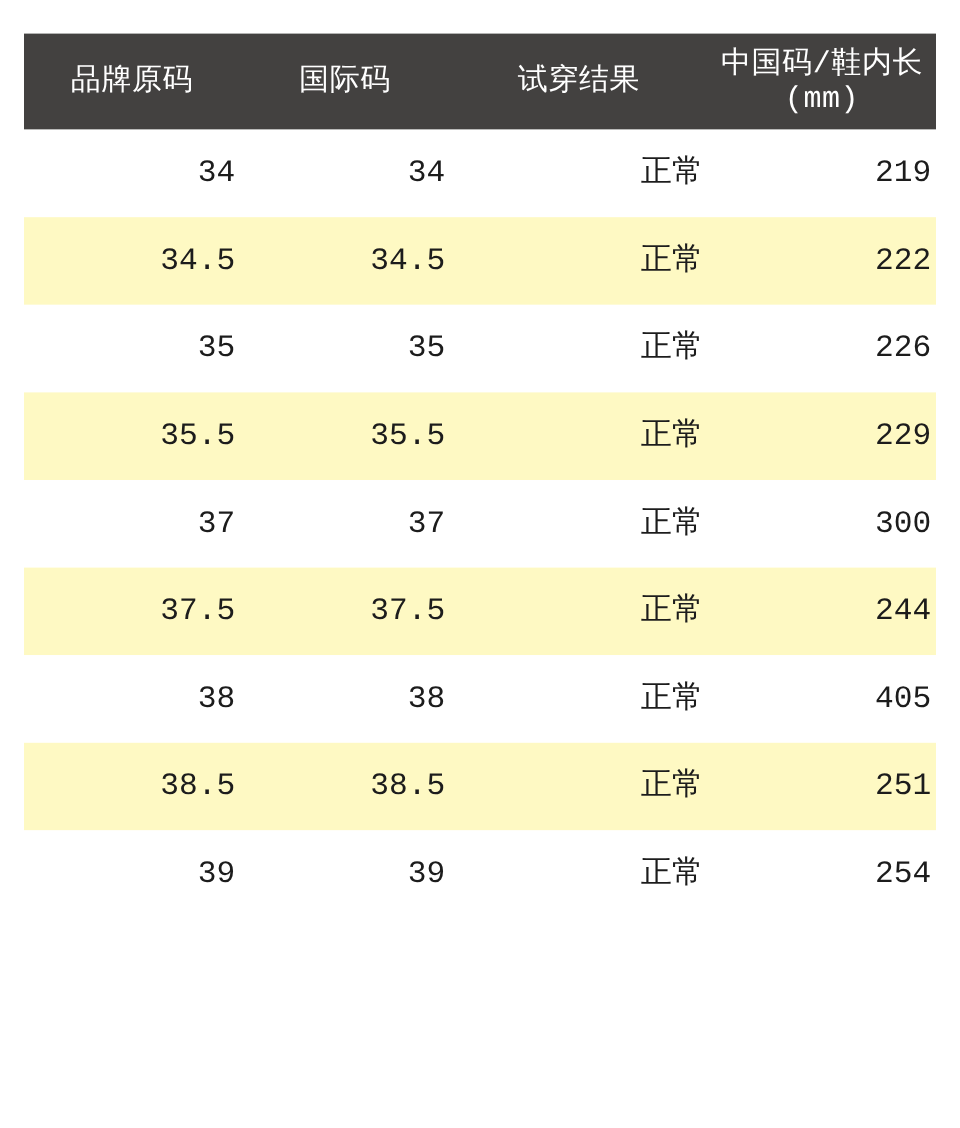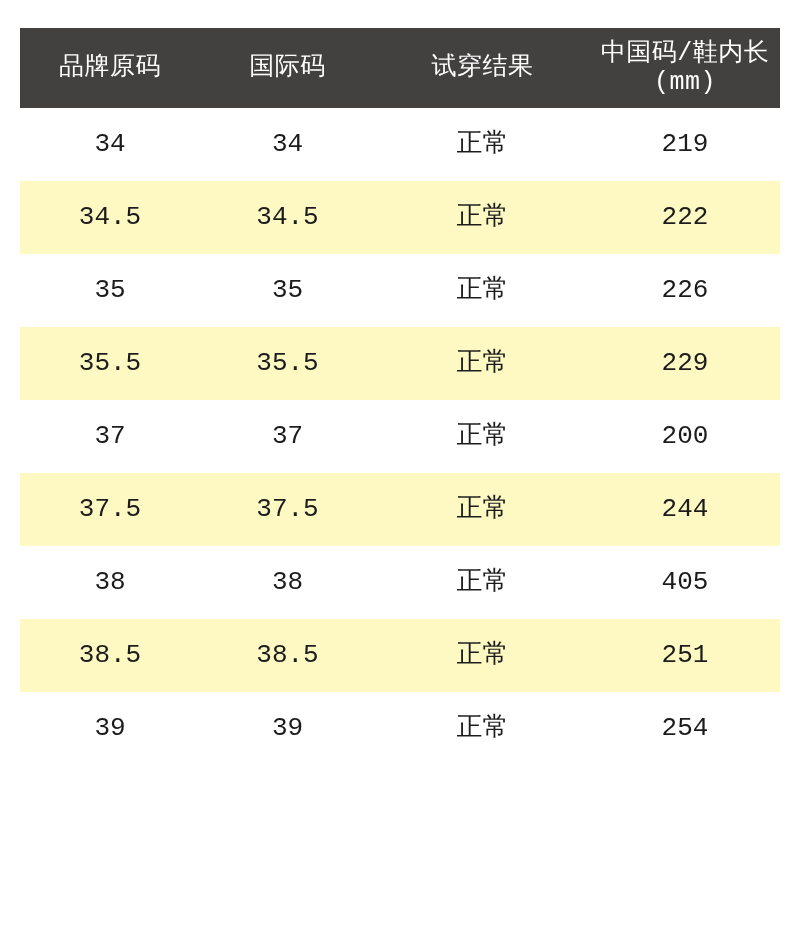--- a/index.html
+++ b/index.html
@@ -44,21 +44,21 @@
     height: 80px;
     padding: 0 4px;
     text-align: center;
     vertical-align: middle;
     letter-spacing: 0.5px;
   }
 
   tbody td {
     height: 73px;
     padding: 0 4px;
-    text-align: center;
+    text-align: right;
     vertical-align: middle;
     font-size: 26px;
     color: #1c1c1c;
     line-height: 1.2;
     background: #ffffff;
   }
 
   tbody tr.striped td {
     background: #fef9c3;
   }
@@ -117,21 +117,21 @@
         <tr class="striped">
           <td>35.5</td>
           <td>35.5</td>
           <td>正常</td>
           <td>229</td>
         </tr>
         <tr>
           <td>37</td>
           <td>37</td>
           <td>正常</td>
-          <td>200</td>
+          <td>300</td>
         </tr>
         <tr class="striped">
           <td>37.5</td>
           <td>37.5</td>
           <td>正常</td>
           <td>244</td>
         </tr>
         <tr>
           <td>38</td>
           <td>38</td>

